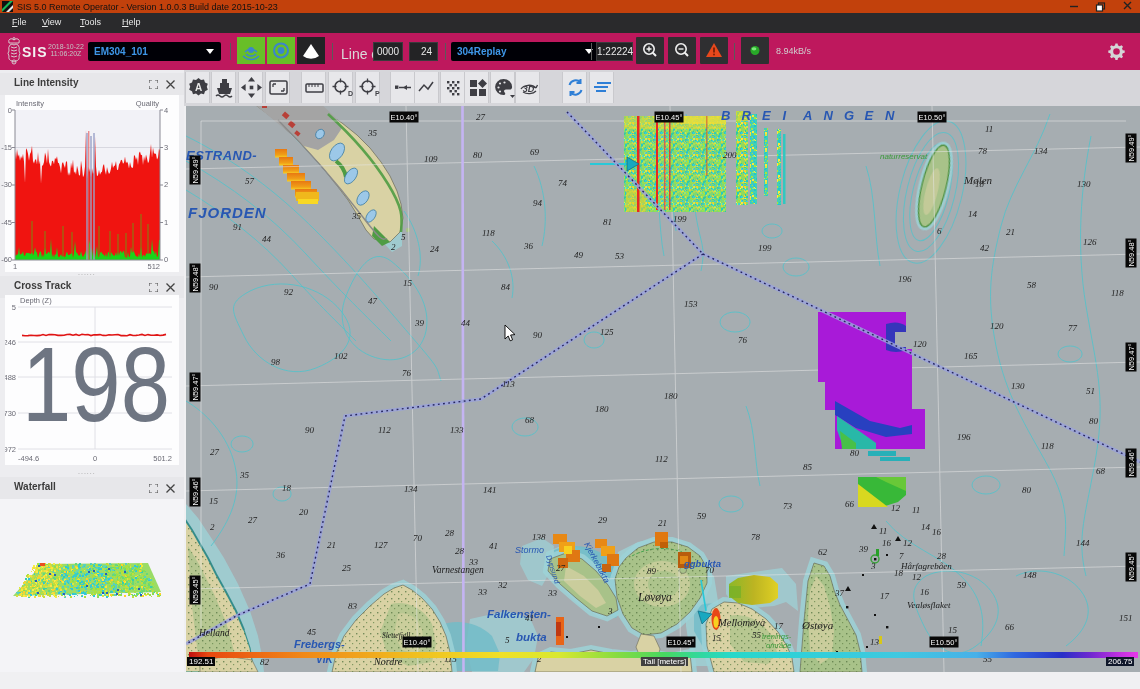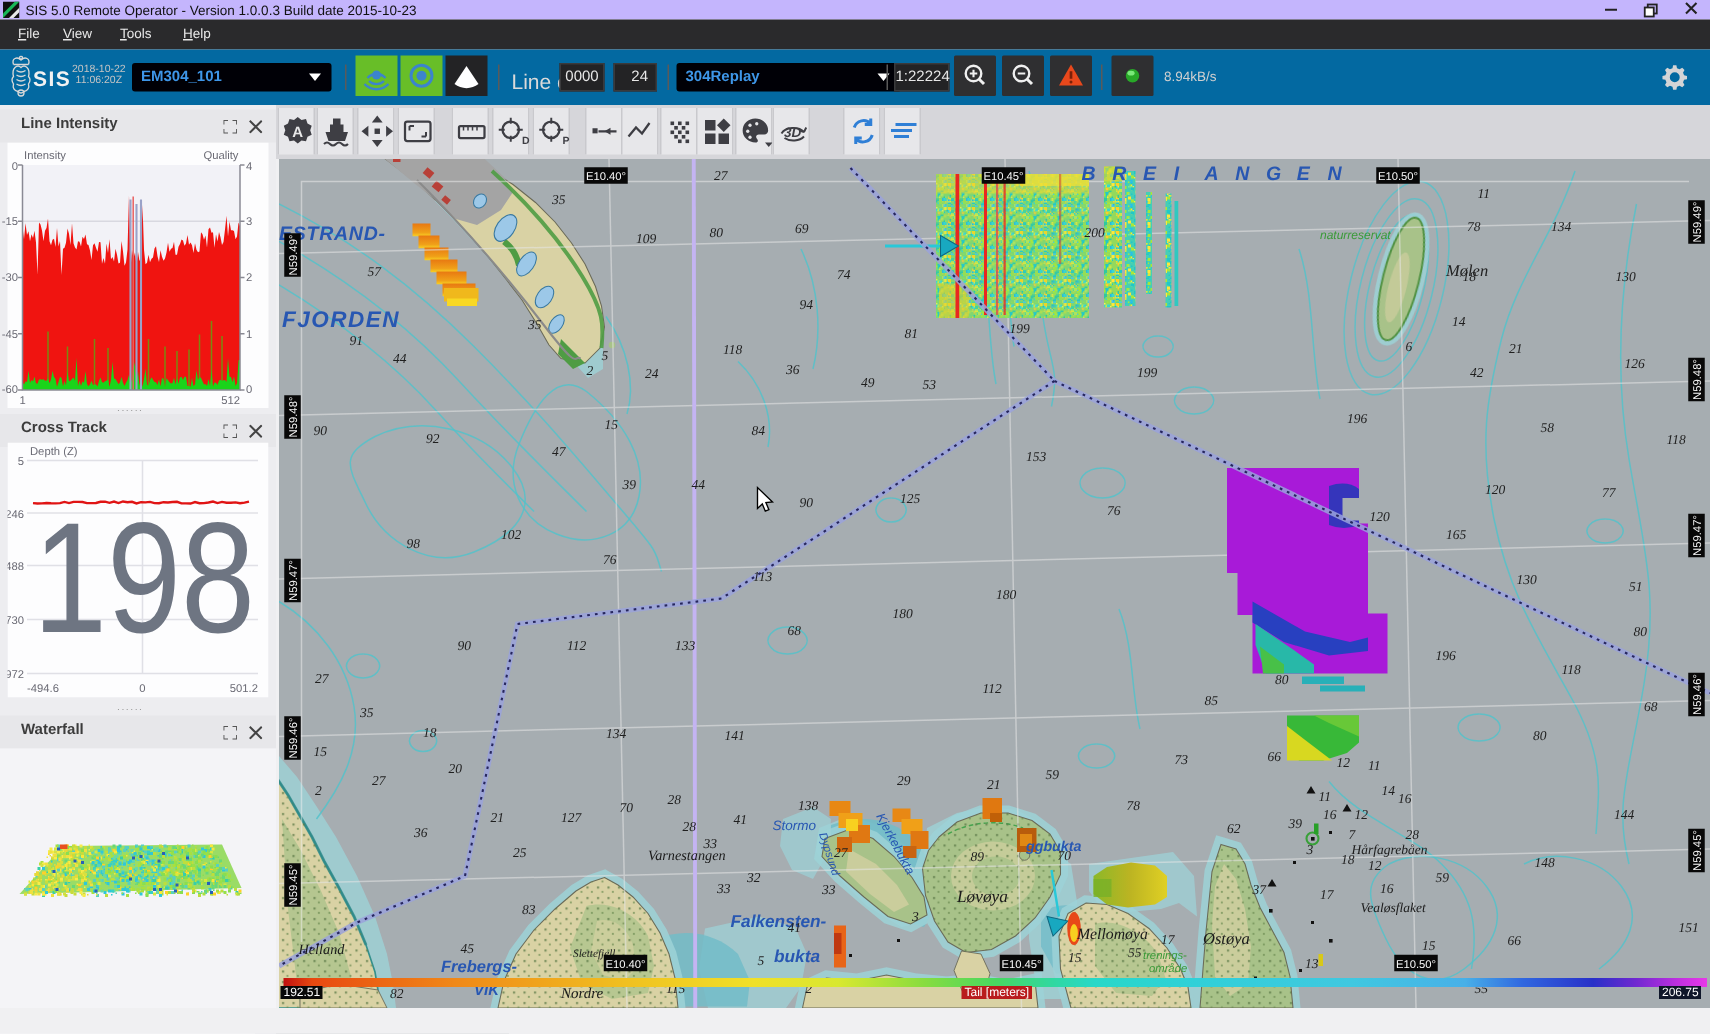--- a/index.html
+++ b/index.html
@@ -1,22 +1,22 @@
 <!DOCTYPE html>
 <html><head><meta charset="utf-8"><style>
 * { margin:0; padding:0; box-sizing:border-box; }
 html,body { width:1140px; height:689px; overflow:hidden;
   font-family:"Liberation Sans", sans-serif; background:#f0f0f2; }
 .abs { position:absolute; }
-#titlebar { left:0; top:0; width:1140px; height:13px; background:#c4b5fd; }
+#titlebar { left:0; top:0; width:1140px; height:13px; background:#c2410c; }
 #titlebar .t { position:absolute; left:17px; top:2px; font-size:9px; color:#111; }
 #menubar { left:0; top:13px; width:1140px; height:20px; background:#2a2a2c; }
 .mi { position:absolute; top:4px; font-size:9px; color:#e8e8e8; }
 .mi u { text-decoration:underline; }
-#toolbar { left:0; top:33px; width:1140px; height:37px; background:#0369a1; }
+#toolbar { left:0; top:33px; width:1140px; height:37px; background:#be185d; }
 .sep { position:absolute; top:10px; width:1px; height:17px; background:#5a5a5a; }
 .dd { position:absolute; top:9px; height:19px; background:#000006; border-radius:2px;text-decoration:underline; }
 .dd span { position:absolute; left:6px; top:4px; font-size:10px; font-weight:bold; color:#3e96e8; }
 .dd .car { position:absolute; top:7px; width:0; height:0;
   border-left:4px solid transparent; border-right:4px solid transparent; border-top:5px solid #fff; }
 .tbtn { position:absolute; top:4px; width:28px; height:27px; background:#2f2f31; border-radius:1px; }
 .vbox { position:absolute; top:9px; height:19px; background:#232325; border:1px solid #3a3a3c;
   color:#e8e8e8; font-size:10px; text-align:center; line-height:17px; }
 #sidebar { left:0; top:70px; width:184px; height:619px; background:#ededf0; }
 .ptitle { position:absolute; left:0; width:184px; height:22px; background:#e7e7ea; }
@@ -2346,14 +2346,14 @@
       <rect x="930.5" y="351.5" width="29" height="11" fill="#080808"></rect>
       <text x="945" y="360.2" font-size="7.5" fill="#f8f8f8" text-anchor="middle" font-family="Liberation Sans">N59.46°</text>
     </g>
     <g transform="rotate(-90 945 461)">
       <rect x="930.5" y="455.5" width="29" height="11" fill="#080808"></rect>
       <text x="945" y="464.2" font-size="7.5" fill="#f8f8f8" text-anchor="middle" font-family="Liberation Sans">N59.45°</text>
     </g>
   </svg>
 <div class="abs" style="left:189px;top:652px;width:949px;height:6px;background:linear-gradient(to right,#c01010 0%,#e84810 2%,#f08818 12%,#f0c020 24%,#f0e028 33%,#d8e830 39%,#88dc40 45%,#48d860 50%,#30d8a0 54%,#28d8c8 57%,#30d0d8 64%,#40c8e0 75%,#48b0e8 83%,#3068e0 87%,#2830c8 92%,#7028d0 95%,#c030e0 98%,#e838e8 100%)"></div>
 <div class="abs" style="left:187px;top:657px;background:#080808;color:#fff;font-size:8px;padding:0 2px">192.51</div>
-<div class="abs" style="left:641px;top:657px;background:#b91c1c;color:#fff;font-size:8px;padding:0 2px">Tail [meters]</div>
+<div class="abs" style="left:641px;top:657px;background:#404040;color:#fff;font-size:8px;padding:0 2px">Tail [meters]</div>
 <div class="abs" style="left:1106px;top:657px;background:#0f172a;color:#fff;font-size:8px;padding:0 2px">206.75</div>
 <div class="abs" id="botstrip"></div>
 </body></html>

